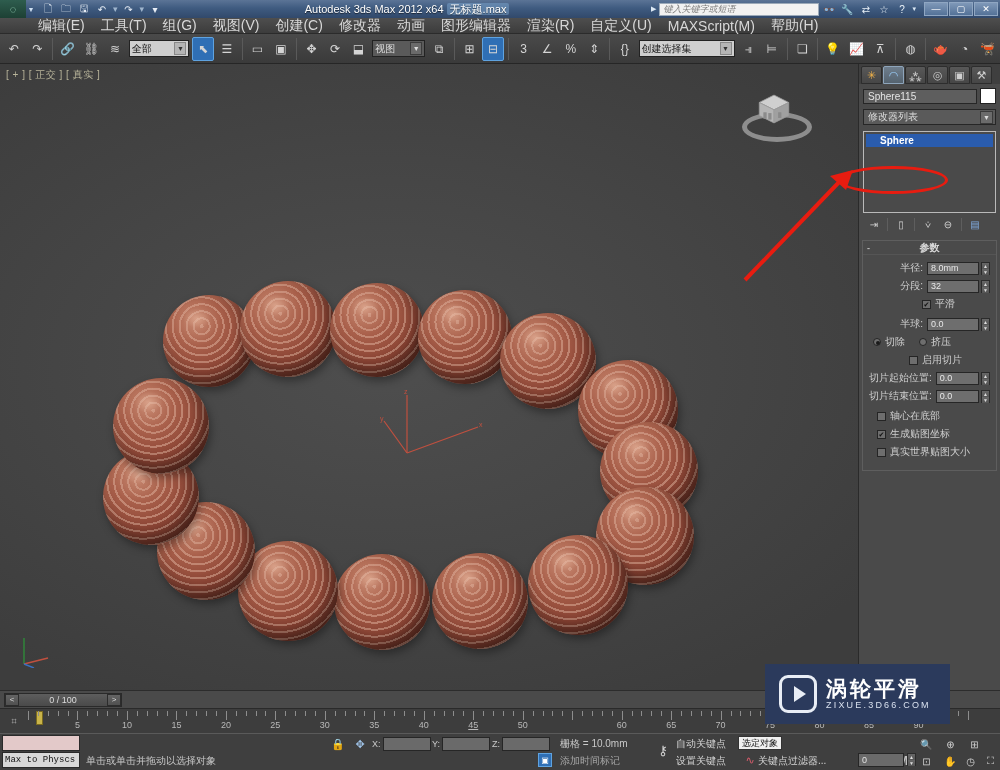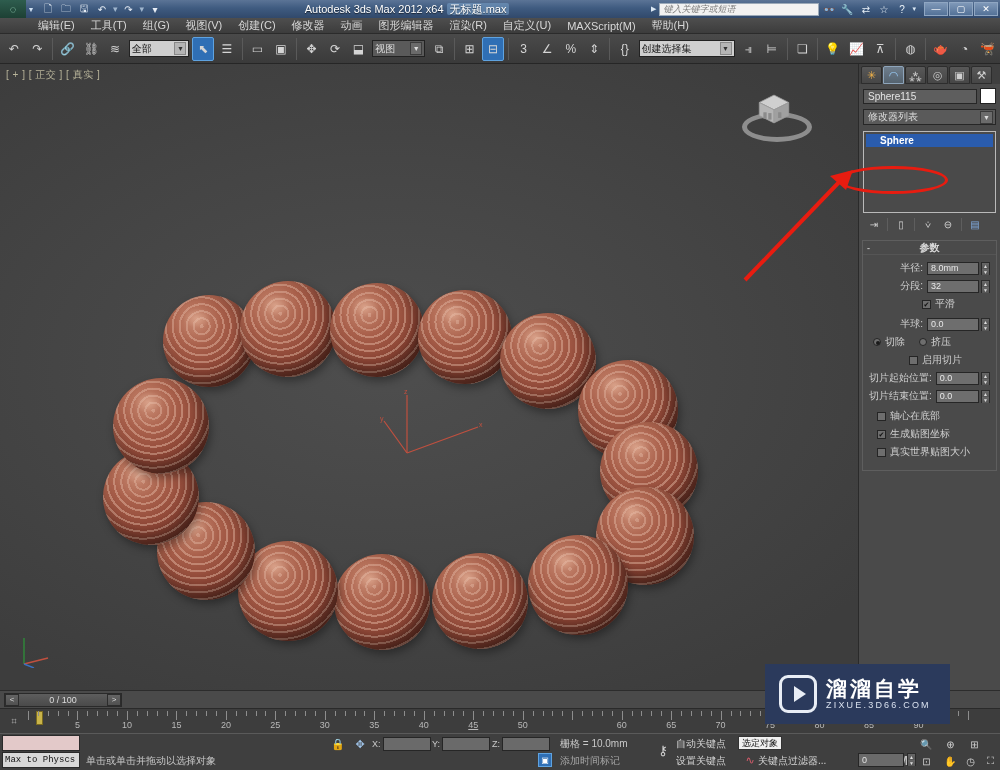--- a/index.html
+++ b/index.html
@@ -49,21 +49,21 @@
   }
 
   
   .menubar {
     position:absolute; left:0; top:18px; width:1000px; height:16px;
     background:linear-gradient(180deg,#4e4e4e,#3c3c3c);
     display:flex; align-items:center; border-bottom:1px solid #2b2b2b;
   }
   .menu-logo-pad { width:30px; height:16px; }
   .menu-item {
-    font-size:11px; color:#d8d8d8; padding:12px 8px; height:16px;
+    font-size:14px; color:#d8d8d8; padding:12px 8px; height:16px;
     display:flex; align-items:center; white-space:nowrap;
   }
 
   
   .toolbar {
     position:absolute; left:0; top:34px; width:1000px; height:30px;
     background:linear-gradient(180deg,#4a4a4a,#3a3a3a);
     display:flex; align-items:center; border-bottom:1px solid #262626;
     padding-left:2px;
   }
@@ -805,18 +805,18 @@
     <div class="navbtn" style="left:966px; top:2px;">⊞</div>
     <div class="navbtn" style="left:918px; top:19px;">⊡</div>
     <div class="navbtn" style="left:942px; top:19px;">✋</div>
     <div class="navbtn" style="left:962px; top:19px;">◷</div>
     <div class="navbtn" style="left:982px; top:19px;">⛶</div>
   </div>
 
   <div class="watermark">
     <div class="wm-logo"></div>
     <div>
-      <div class="wm-txt-main">溜溜自学</div>
+      <div class="wm-txt-main">涡轮平滑</div>
       <div class="wm-txt-sub">ZIXUE.3D66.COM</div>
     </div>
   </div>
 
 </div>
 
 </body></html>

